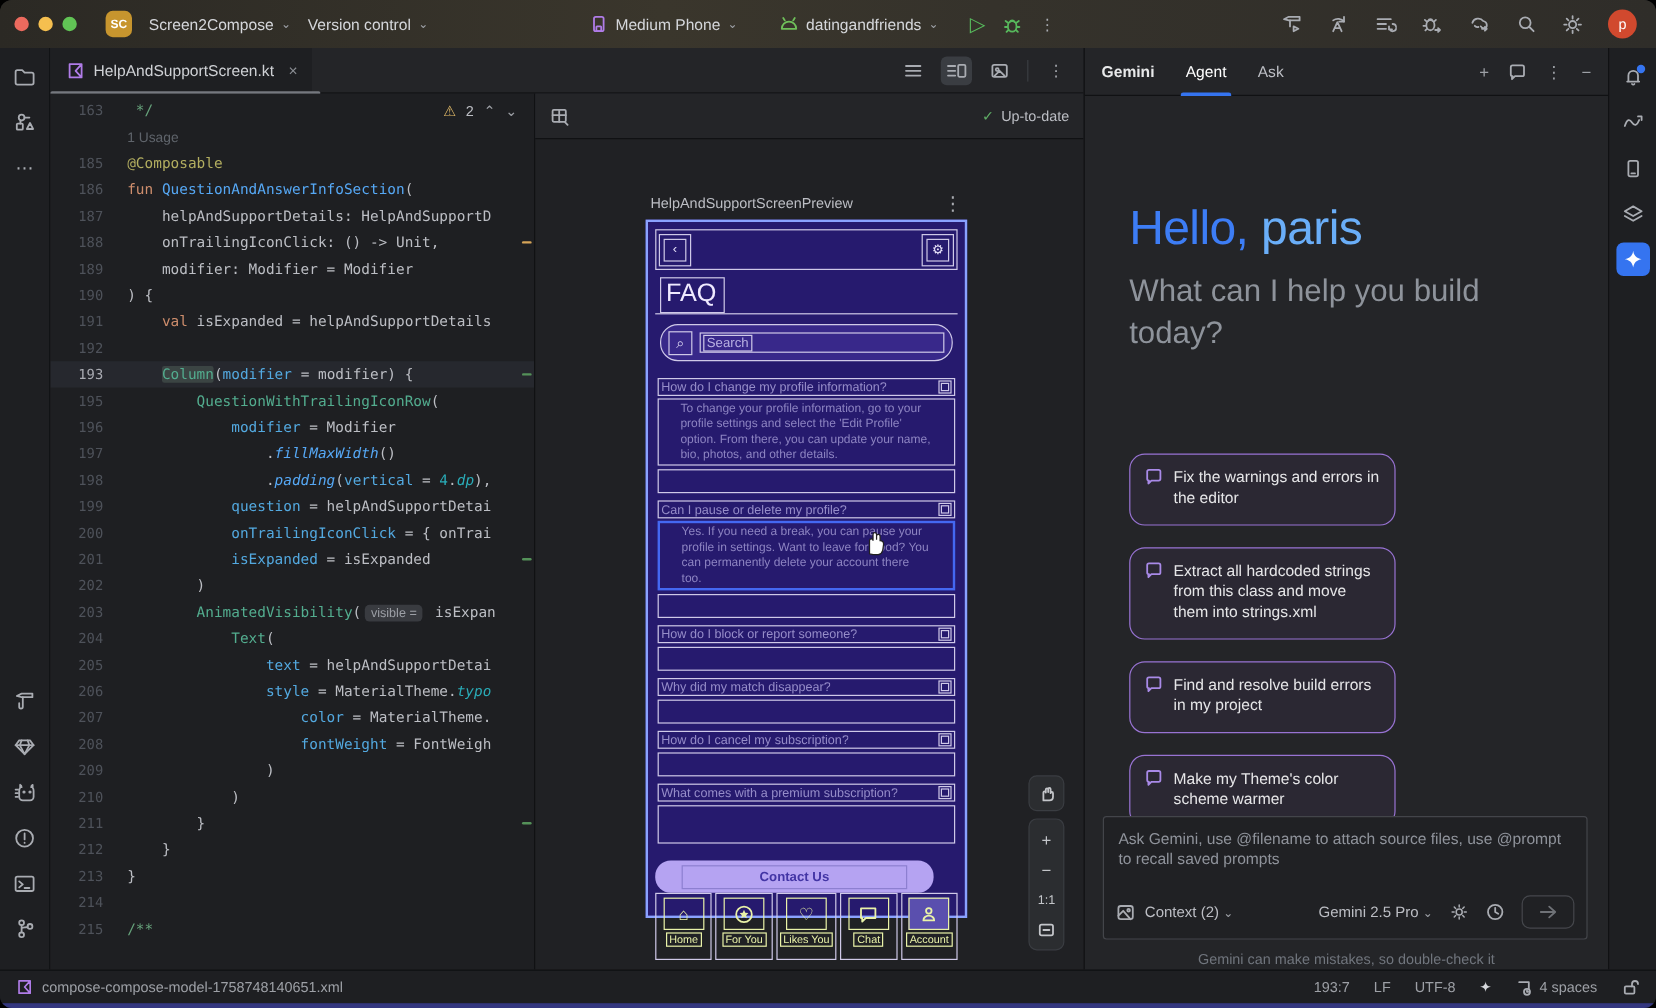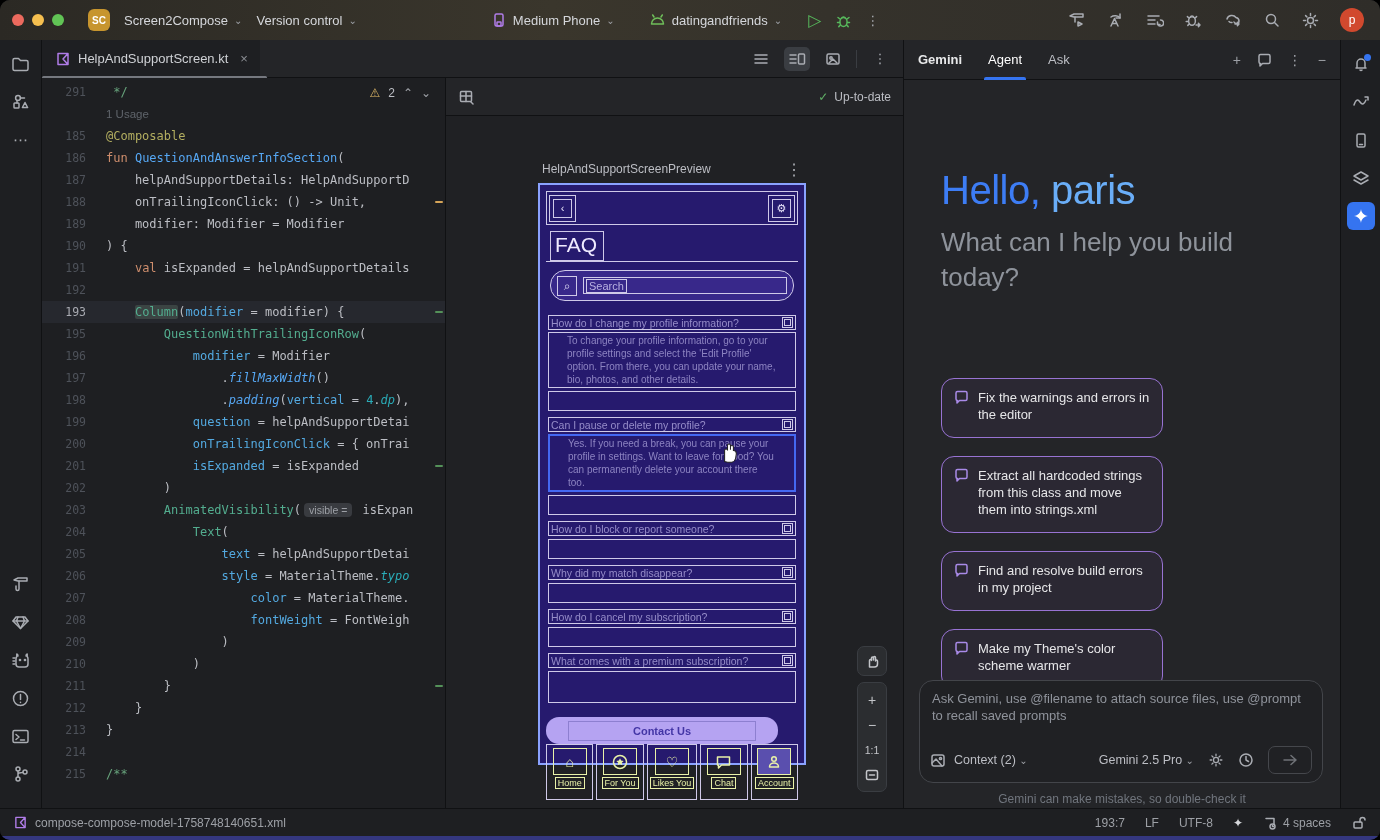--- a/index.html
+++ b/index.html
@@ -123,21 +123,21 @@
   .gm-tab.active::after { content:""; position:absolute; left:-4px; right:-4px; bottom:0; height:3px; background:#3574f0; border-radius:2px 2px 0 0; }
   .gm-hicons { margin-left:auto; display:flex; gap:16px; color:#9da0a6; align-items:center; font-size:14px; }
   .gm-greet { position:absolute; left:37px; top:128px; }
   .gm-hello { font-size:40px; letter-spacing:-0.5px; }
   .gm-hello .h1c { color:#3d7df5; } .gm-hello .h2c { color:#6aaef8; }
   .gm-sub { margin-top:12px; width:330px; font-size:26px; line-height:35px; color:#8e939b; }
   .gm-cards { position:absolute; left:37px; top:338px; width:222px; display:flex; flex-direction:column; gap:18px; }
   .gm-card { border:1.5px solid #9873d3; border-radius:13px; background:#2b2833; padding:10px 12px 14px 12px;
     display:flex; gap:9px; color:#e6e6e8; font-size:13px; line-height:17px; }
   .gm-card .cbubble { flex:none; color:#a98ae8; margin-top:1px; }
-  .gm-input { position:absolute; left:15px; top:640px; width:404px; height:103px; border:1px solid #43454a; border-radius:14px; background:#202124; padding:9px 12px; }
+  .gm-input { position:absolute; left:15px; top:640px; width:404px; height:103px; border:1px solid #43454a; border-radius:3px; background:#202124; padding:9px 12px; }
   .gm-ph { color:#8f939b; font-size:13px; line-height:17px; }
   .gm-inputrow { position:absolute; left:10px; right:10px; bottom:8px; display:flex; align-items:center; gap:8px; color:#bcbec4; font-size:12.5px; }
   .gm-model { margin-left:auto; display:flex; align-items:center; gap:14px; }
   .send-btn { width:44px; height:28px; border:1px solid #45474c; border-radius:7px; display:flex; align-items:center; justify-content:center; color:#6f7277; }
   .gm-disclaimer { position:absolute; left:0; right:0; top:752px; text-align:center; color:#70757d; font-size:12px; }
 
   
   .statusbar { position:absolute; left:0; bottom:4px; width:1380px; height:28px; background:#1e1f22; border-top:1px solid #101113;
     display:flex; align-items:center; color:#9da0a6; font-size:12px; padding:0 14px; }
   .sb-left { display:flex; align-items:center; gap:8px; }
@@ -352,21 +352,21 @@
 
   <div class="editor">
     <div class="insp-widget">
       <span class="warn-tri">⚠</span>
       <span>2</span>
       <span style="color:#9da0a6">⌃</span>
       <span style="color:#9da0a6">⌄</span>
     </div>
     <div>
         <div class="code-line">
-          <span class="ln">291</span>
+          <span class="ln">163</span>
           <span class="lc"><span class="tok-m"> */</span></span>
         </div>
         <div class="code-line">
           <span class="ln"></span>
           <span class="lc"><span class="inlay-usage">1 Usage</span></span>
         </div>
         <div class="code-line">
           <span class="ln">185</span>
           <span class="lc"><span class="tok-a">@Composable</span></span>
         </div>

